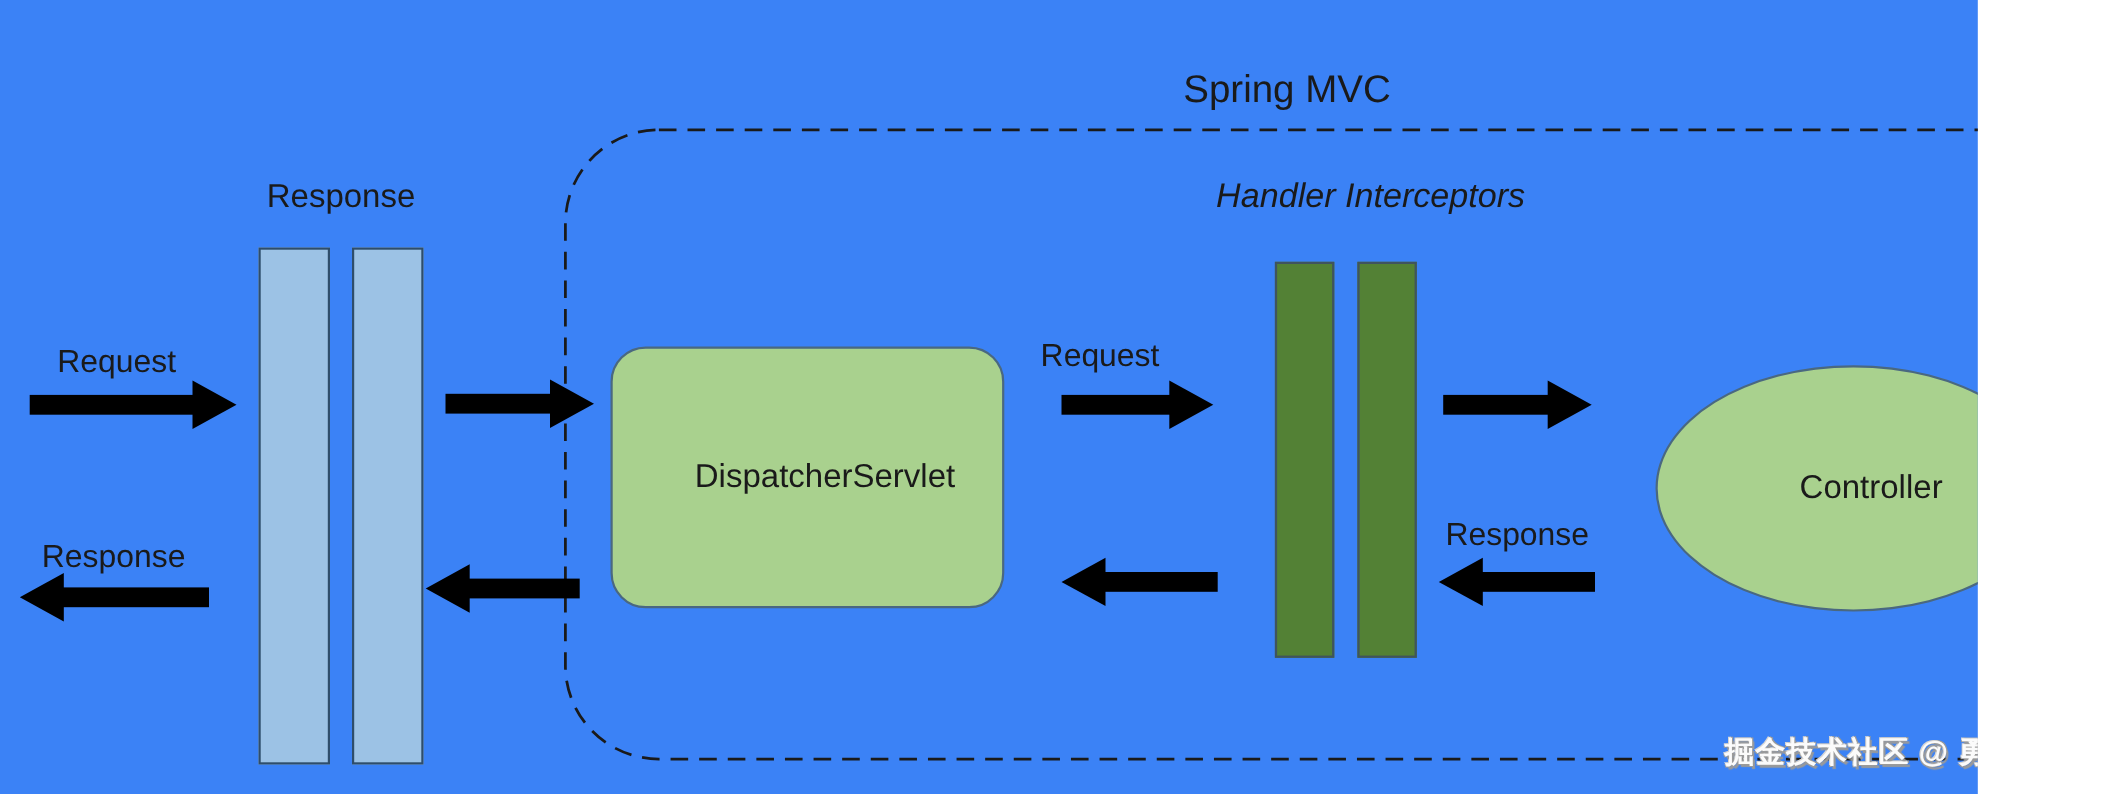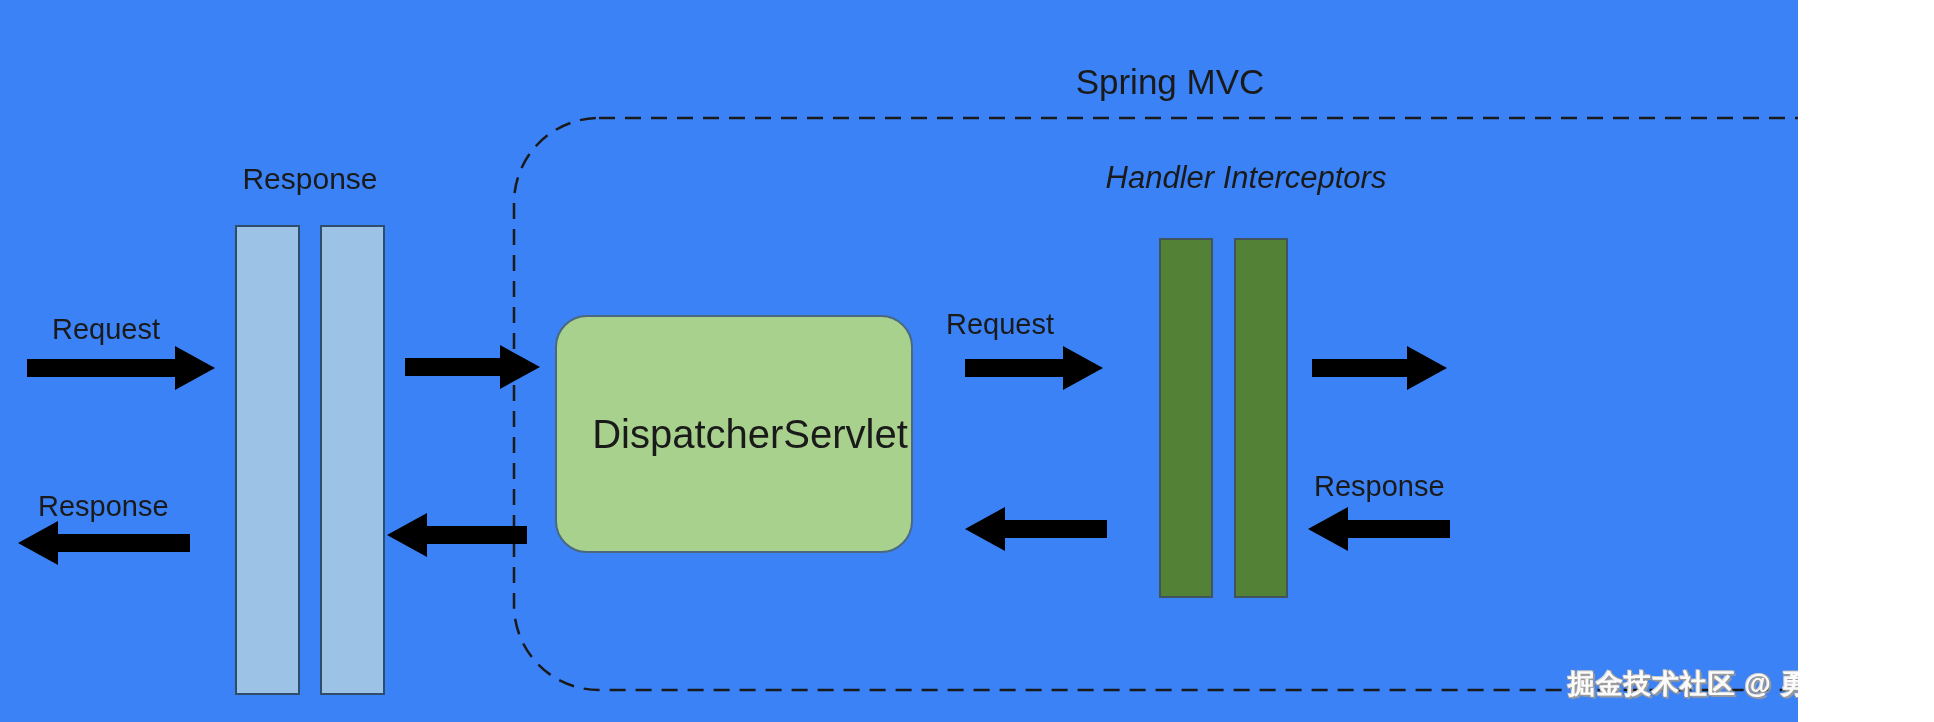--- a/index.html
+++ b/index.html
@@ -42,21 +42,21 @@
 
   
   .green-shape {
     position: absolute;
     box-sizing: border-box;
     background: var(--green-fill, #a9d18e);
     border: 2px solid var(--green-border, #4a6880);
     display: flex;
     align-items: center;
     justify-content: center;
-    font-size: 40px;
+    font-size: 30px;
     padding-left: 32px;
   }
   .rounded-box { border-radius: 32px; }
   .ellipse { border-radius: 50%; }
 
   
   .arrow { position: absolute; height: 44px; }
   .arrow .shaft { position: absolute; top: 13px; height: 18px; background: var(--arrow, #000); }
   .arrow .head { position: absolute; top: 0; width: 0; height: 0; }
   .arrow.dir-right .shaft { left: 0; right: 38px; }
@@ -113,20 +113,23 @@
   <div class="bar filter-bar" style="left:235px; top:225px; width:65px; height:470px;"></div>
   <div class="bar filter-bar" style="left:320px; top:225px; width:65px; height:470px;"></div>
 
   <div class="bar interceptor-bar" style="left:1159px; top:238px; width:54px; height:360px;"></div>
   <div class="bar interceptor-bar" style="left:1234px; top:238px; width:54px; height:360px;"></div>
 
   <div class="green-shape rounded-box" style="left:555px; top:315px; width:358px; height:238px;">
     <span>DispatcherServlet</span>
   </div>
 
+  <div class="green-shape ellipse" style="left:1505px; top:332px; width:360px; height:224px;">
+    <span>Controller</span>
+  </div>
 
   <div class="arrow dir-right" style="left:27px; top:346px; width:188px;">
     <div class="shaft"></div>
     <div class="head"></div>
   </div>
   <div class="arrow dir-left" style="left:18px; top:521px; width:172px;">
     <div class="shaft"></div>
     <div class="head"></div>
   </div>
 

